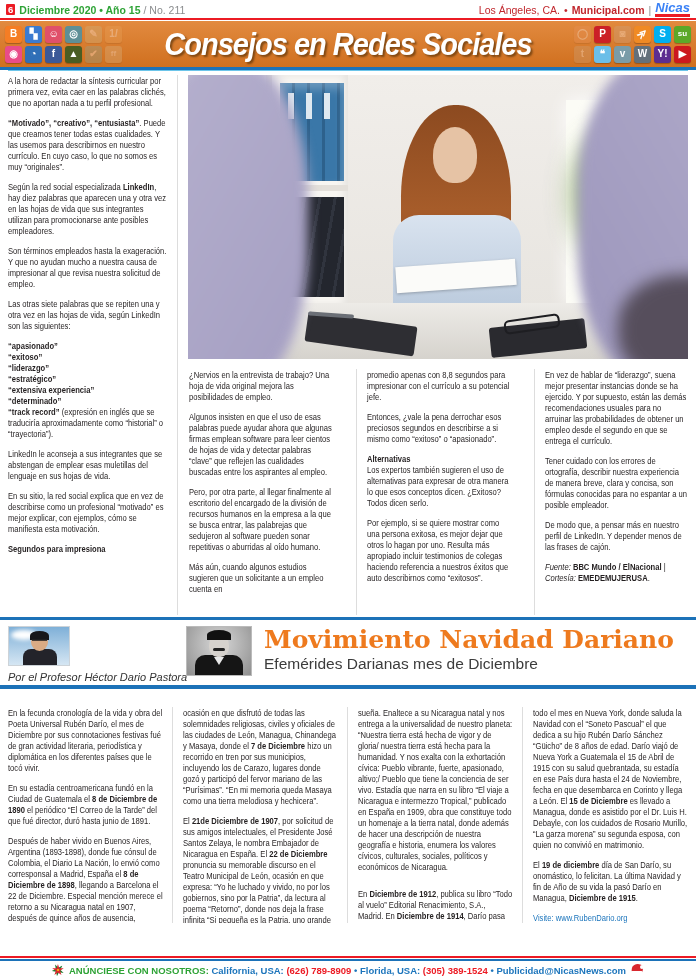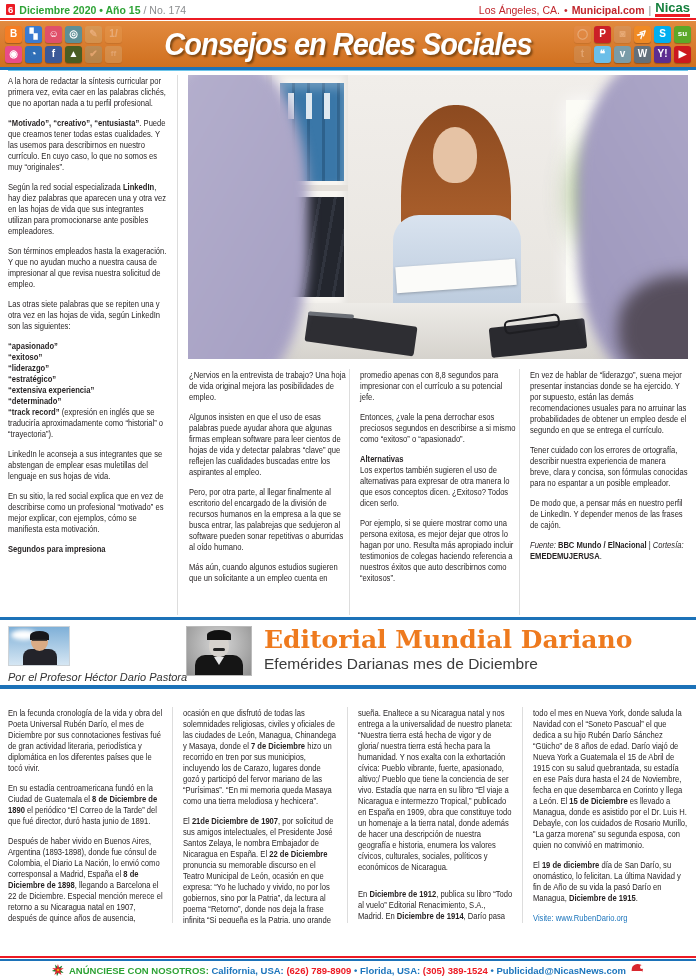--- a/index.html
+++ b/index.html
@@ -10,21 +10,21 @@
   }
   
   .masthead{display:flex;align-items:center;padding:3px 6px 2px;font-size:10.5px;height:13px}
   .badge{background:#EC1B24;color:#fff;font-weight:bold;font-size:9.5px;padding:0 2px;margin-right:4px;border-radius:1px}
   .m-date{color:#2EA336;font-weight:bold}
   .m-num{color:#8a8c8e;margin-left:3px}
   .mast-right{margin-left:auto;display:flex;align-items:center;gap:4px}
   .m-loc{color:#C1272D}
   .m-site{color:#C1272D;font-weight:bold}
   .m-pipe{color:#8a8c8e}
-  .logo{color:#15803d;font-weight:bold;font-size:13px;line-height:10px;text-align:center}
+  .logo{color:#3b82f6;font-weight:bold;font-style:italic;font-size:13px;line-height:10px;text-align:center}
   .logo .bar{display:block;height:3px;background:#EC1B24;margin-top:1px}
   .red-rule{height:2px;background:#EC1B24}
   
   .banner{height:46px;background:linear-gradient(#E28A3F,#D0701F);display:flex;align-items:center;justify-content:space-between;padding:0 5px;margin-top:1px}
   .icon-grid{display:grid;grid-template-columns:repeat(6,17px);grid-auto-rows:17px;gap:3px}
   .sicon{width:17px;height:17px;border-radius:3px;color:#fff;font-size:10px;font-weight:bold;
     display:flex;align-items:center;justify-content:center;box-shadow:0 1px 1px rgba(60,30,0,.35);line-height:1}
   .sicon.faded{opacity:.32}
   .sicon .glyph{display:block}
   .sicon[data-name="rss-icon"] .glyph{transform:rotate(-45deg)}
@@ -35,21 +35,21 @@
   .blue-rule{height:3px;background:#1C72B8}
   .lightblue-rule{height:1px;background:#6CC5EA}
   
   .a1-title{color:#EE7A1E;font-family:"DejaVu Serif",serif;font-weight:bold;font-size:21px;
     text-align:center;margin:8px 0 6px;letter-spacing:0}
   .content{padding:0 8px}
   .a1-body{display:flex;height:540px;margin-top:4px}
   .colL{width:160px;flex:none;border-right:1px solid #ddd;padding-right:9px;overflow:hidden}
   .a1-right{flex:1;display:flex;flex-direction:column;min-width:0;padding-left:10px}
   .a1-cols{flex:1;display:flex;overflow:hidden}
-  .col{flex:1;overflow:hidden;padding:0 2px 0 1px;border-right:1px solid #ddd}
+  .col{flex:1;overflow:hidden;padding:0 24px 0 1px;border-right:1px solid #ddd}
   .col:last-child{border-right:none;padding-right:0}
   .col + .col{padding-left:10px}
   .cond{width:125%;transform:scaleX(.8);transform-origin:0 0;font-size:9.5px;line-height:11px}
   .para{margin:0 0 9px}
   
   .photo{height:284px;margin-bottom:10px;position:relative;overflow:hidden;background:linear-gradient(#f1eeea,#e6e3de)}
   .photo *{position:absolute}
   .ph-shelf{left:0;top:0;width:160px;height:230px;background:#f8f6f2;box-shadow:inset -4px 0 8px rgba(0,0,0,.08)}
   .ph-shelf-line-v{left:78px;top:0;width:6px;height:230px;background:#e4e0da}
   .ph-shelf-line-h{left:0;top:110px;width:160px;height:6px;background:#e4e0da}
@@ -116,21 +116,21 @@
   .santa .cap{position:absolute;left:1px;top:0;width:11px;height:8px;background:#D8282E;border-radius:60% 40% 10% 10%;transform:rotate(8deg)}
   .santa .trim{position:absolute;left:0;top:7px;width:12px;height:3px;background:#fff;border-radius:2px}
   .santa .pom{position:absolute;right:0;top:1px;width:4px;height:4px;background:#fff;border-radius:50%}
 </style>
 </head>
 <body data-name="newspaper-page">
 
 <div class="masthead" data-name="masthead">
   <span class="badge" data-name="issue-day-badge">6</span>
   <span class="m-date" data-name="masthead-date">Diciembre 2020 • Año 15</span>
-  <span class="m-num" data-name="masthead-issue-number">/ No. 174</span>
+  <span class="m-num" data-name="masthead-issue-number">/ No. 211</span>
   <span class="mast-right" data-name="masthead-right">
     <span class="m-loc" data-name="masthead-location">Los Ángeles, CA.</span>
     <span class="m-loc" data-name="masthead-bullet">•</span>
     <span class="m-site" data-name="masthead-site-link">Municipal.com</span>
     <span class="m-pipe" data-name="masthead-pipe">|</span>
     <span class="logo" data-name="nicas-logo"><span data-name="nicas-logo-text">Nicas</span><span class="bar" data-name="nicas-logo-red-bar"></span></span>
   </span>
 </div>
 <div class="red-rule" data-name="masthead-rule"></div>
 
@@ -300,21 +300,21 @@
       <div class="byline" data-name="article2-byline">Por el Profesor Héctor Dario Pastora</div>
     </div>
     <div class="dario-photo" data-name="ruben-dario-portrait">
       <div class="dp-suit" data-name="portrait-suit"></div>
       <div class="dp-collar" data-name="portrait-collar"></div>
       <div class="dp-face" data-name="portrait-face"></div>
       <div class="dp-hair" data-name="portrait-hair"></div>
       <div class="dp-mustache" data-name="portrait-mustache"></div>
     </div>
     <div class="a2-titles" data-name="article2-titles">
-      <div class="a2-title" data-name="article2-title">Editorial Mundial Dariano</div>
+      <div class="a2-title" data-name="article2-title">Movimiento Navidad Dariano</div>
       <div class="a2-subtitle" data-name="article2-subtitle">Efemérides Darianas mes de Diciembre</div>
     </div>
   </div>
   <div class="a2-rule" data-name="article2-header-rule"></div>
   <div class="a2-body" data-name="article2-body">
     <div class="col2" data-name="article2-column-1">
       <div class="cond" data-name="article2-column-1-text">
           <p class="para" data-name="paragraph"><span data-name="text-run">En la fecunda cronología de la vida y obra del Poeta Universal Rubén Darío, el mes de Diciembre por sus connotaciones festivas fué de gran actividad literaria, periodística y diplomática en los diferentes países que le tocó vivir.</span></p>
           <p class="para" data-name="paragraph"><span data-name="text-run">En su estadía centroamericana fundó en la Ciudad de Guatemala el </span><span data-name="text-run" style="font-weight: bold;">8 de Diciembre de 1890</span><span data-name="text-run"> el periódico “El Correo de la Tarde” del que fué director, duró hasta junio de 1891.</span></p>
           <p class="para" data-name="paragraph"><span data-name="text-run">Después de haber vivido en Buenos Aires, Argentina (1893-1898), donde fue cónsul de Colombia, el Diario La Nación, lo envió como corresponsal a Madrid, España el </span><span data-name="text-run" style="font-weight: bold;">8 de Diciembre de 1898</span><span data-name="text-run">, llegando a Barcelona el 22 de Diciembre. Especial mención merece el retorno a su Nicaragua natal en 1907, después de quince años de ausencia,</span></p>

